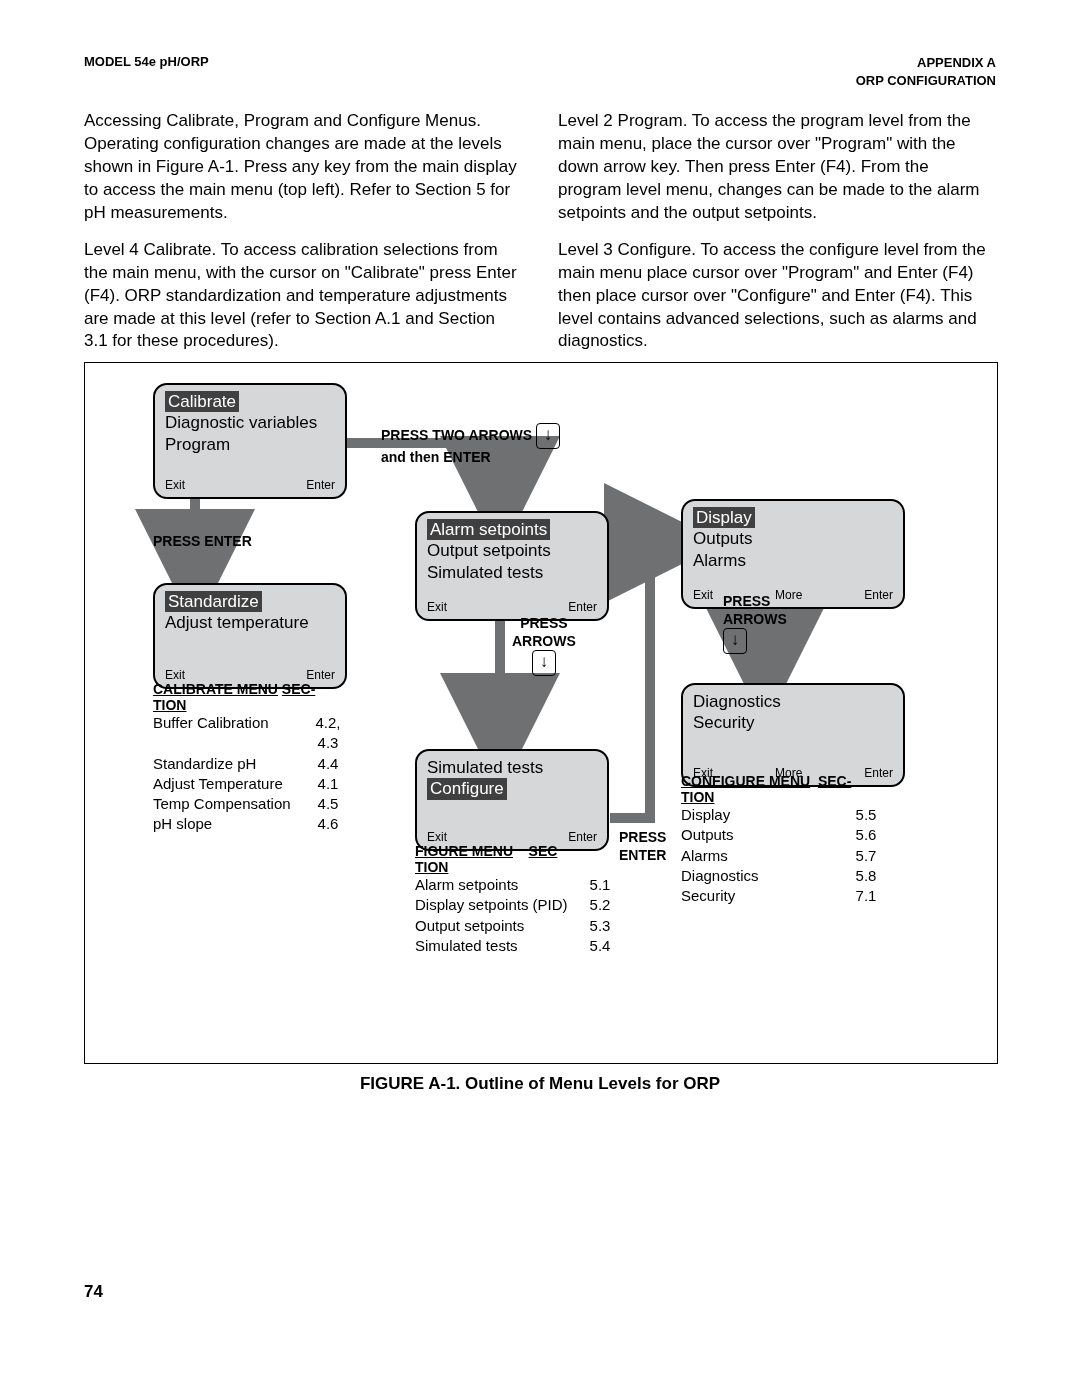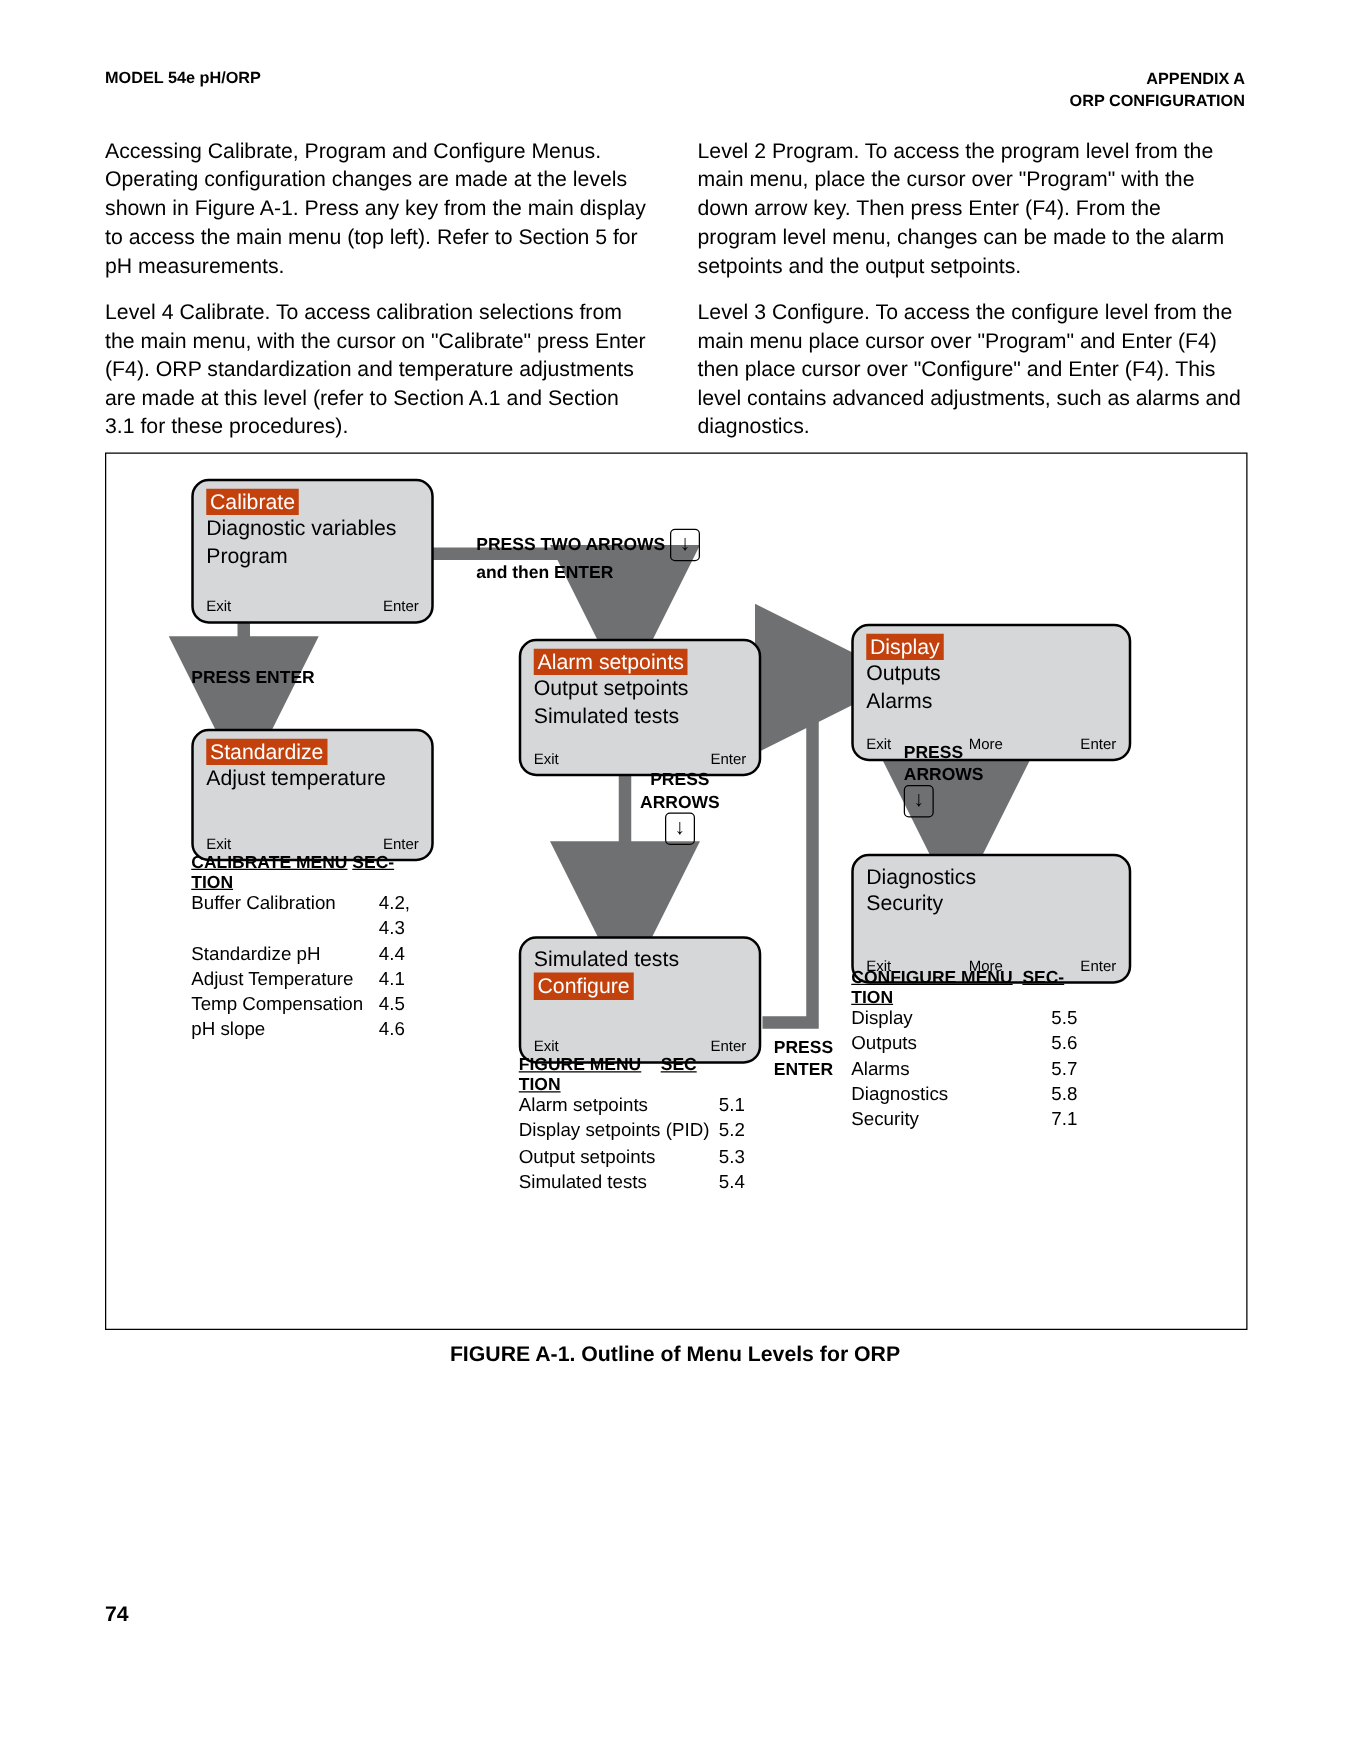--- a/index.html
+++ b/index.html
@@ -11,28 +11,28 @@
   .col{flex:1;font-size:17px;line-height:1.35;}
   .col b{font-weight:normal;}
   .col p{margin:0 0 14px 0;}
   .diagram-frame{position:absolute;left:84px;top:362px;width:912px;height:700px;border:1.5px solid #000;}
   .caption{position:absolute;left:84px;right:84px;top:1074px;text-align:center;font-size:17px;font-weight:bold;}
   .pagenum{position:absolute;left:84px;bottom:62px;font-size:17px;font-weight:bold;}
 
   
   .di{position:absolute;}
   .screen{background:#d6d7d8;border:2px solid #000;border-radius:14px;padding:6px 10px 18px 10px;font-size:17px;line-height:1.25;}
-  .screen .sel{background:#c2410c;color:#fff;padding:0 3px;display:inline-block;}
+  .screen .sel{background:#404040;color:#fff;padding:0 3px;display:inline-block;}
   .screen .ft{position:absolute;bottom:4px;left:10px;right:10px;font-size:12px;display:flex;justify-content:space-between;}
   .lbl{font-size:14px;font-weight:bold;line-height:1.25;}
   .tbl-title{font-size:14px;font-weight:bold;}
   .tbl{font-size:15px;line-height:1.35;}
   .tbl .row{display:flex;}
   .tbl .row .c1{flex:1;}
-  .tbl .row .c2{width:50px;text-align:left;}
+  .tbl .row .c2{width:50px;text-align:center;}
   .arrow-down-box{display:inline-block;width:22px;height:24px;border:1.7px solid #000;border-radius:4px;text-align:center;line-height:22px;font-size:17px;font-weight:bold;vertical-align:middle;}
 
   .u{text-decoration:underline;}
 </style>
 </head>
 <body>
 
 <div class="page">
 
   <div class="hdr">
@@ -43,21 +43,21 @@
     </div>
   </div>
 
   <div class="cols">
     <div class="col">
       <p><b>Accessing Calibrate, Program and Configure Menus.</b><span> Operating configuration changes are made at the levels shown in Figure A-1. Press any key from the main display to access the main menu (top left). Refer to Section 5 for pH measurements.</span></p>
       <p><b>Level 4 Calibrate.</b><span> To access calibration selections from the main menu, with the cursor on "Calibrate" press Enter (F4). ORP standardization and temperature adjustments are made at this level (refer to Section A.1 and Section 3.1 for these procedures).</span></p>
     </div>
     <div class="col">
       <p><b>Level 2 Program.</b><span> To access the program level from the main menu, place the cursor over "Program" with the down arrow key. Then press Enter (F4). From the program level menu, changes can be made to the alarm setpoints and the output setpoints.</span></p>
-      <p><b>Level 3 Configure.</b><span> To access the configure level from the main menu place cursor over "Program" and Enter (F4) then place cursor over "Configure" and Enter (F4). This level contains advanced adjustments, such as alarms and diagnostics.</span></p>
+      <p><b>Level 3 Configure.</b><span> To access the configure level from the main menu place cursor over "Program" and Enter (F4) then place cursor over "Configure" and Enter (F4). This level contains advanced selections, such as alarms and diagnostics.</span></p>
     </div>
   </div>
 
   <div class="diagram-frame">
 
     <svg width="912" height="700" style="position:absolute;left:0;top:0;">
       <defs>
         <marker id="ah" markerWidth="12" markerHeight="12" refX="7" refY="6" orient="auto">
           <path d="M0,0 L12,6 L0,12 Z" fill="#6f7071"></path>
         </marker>

